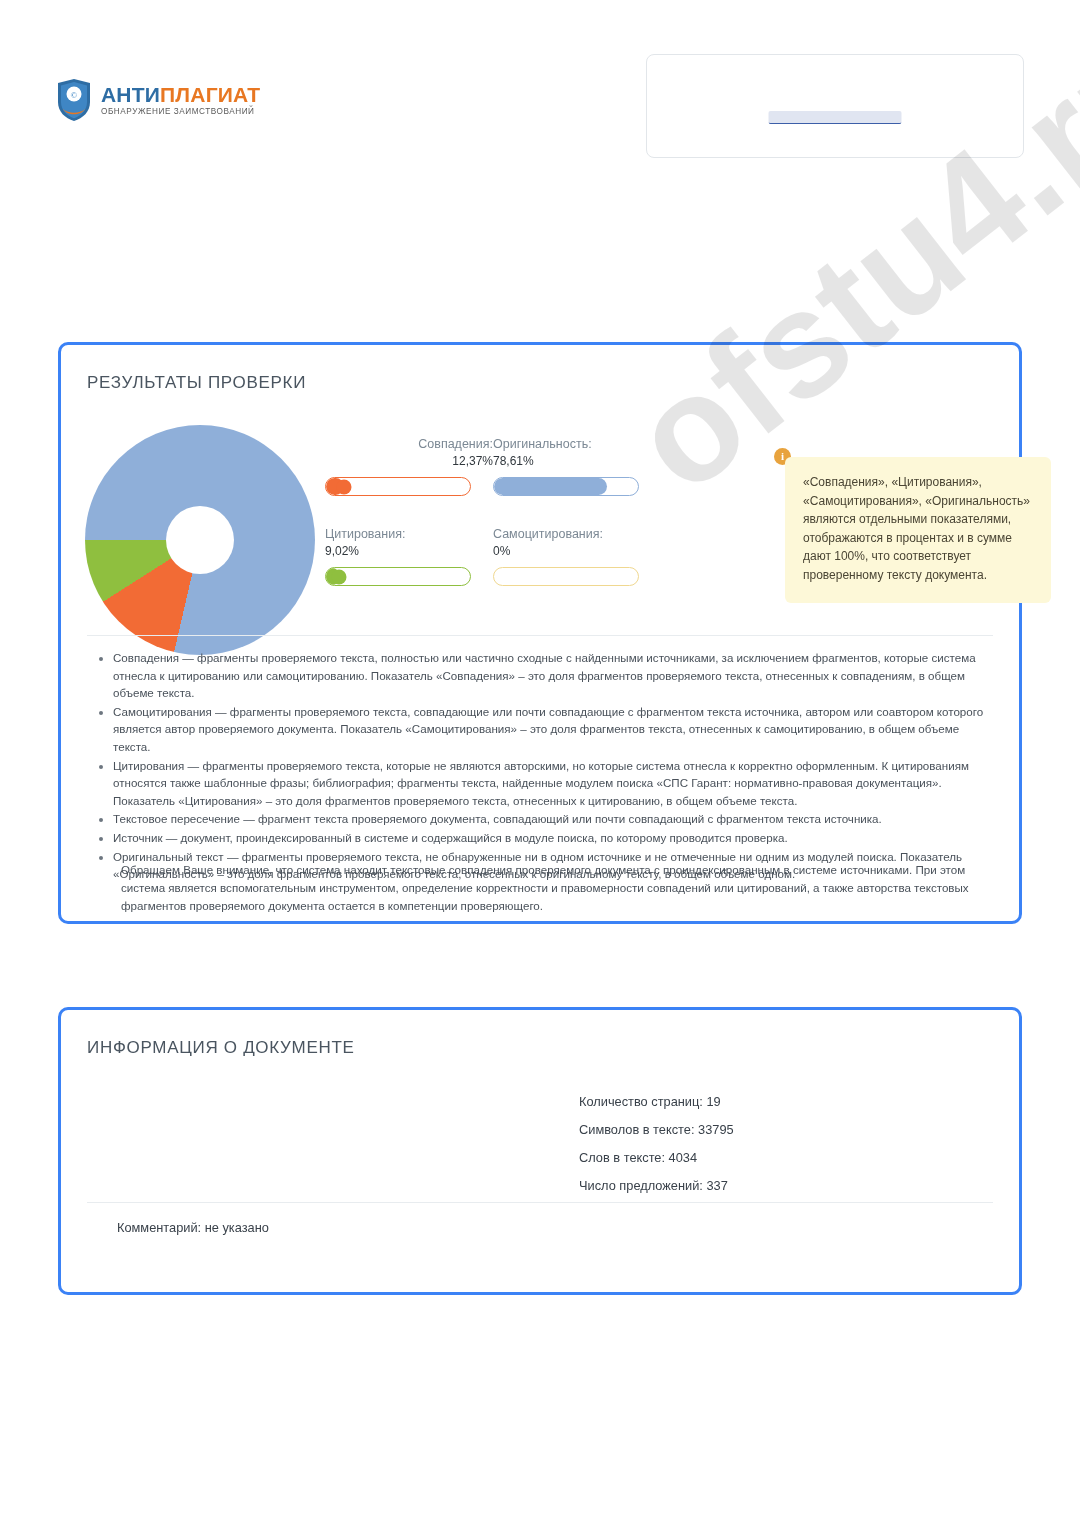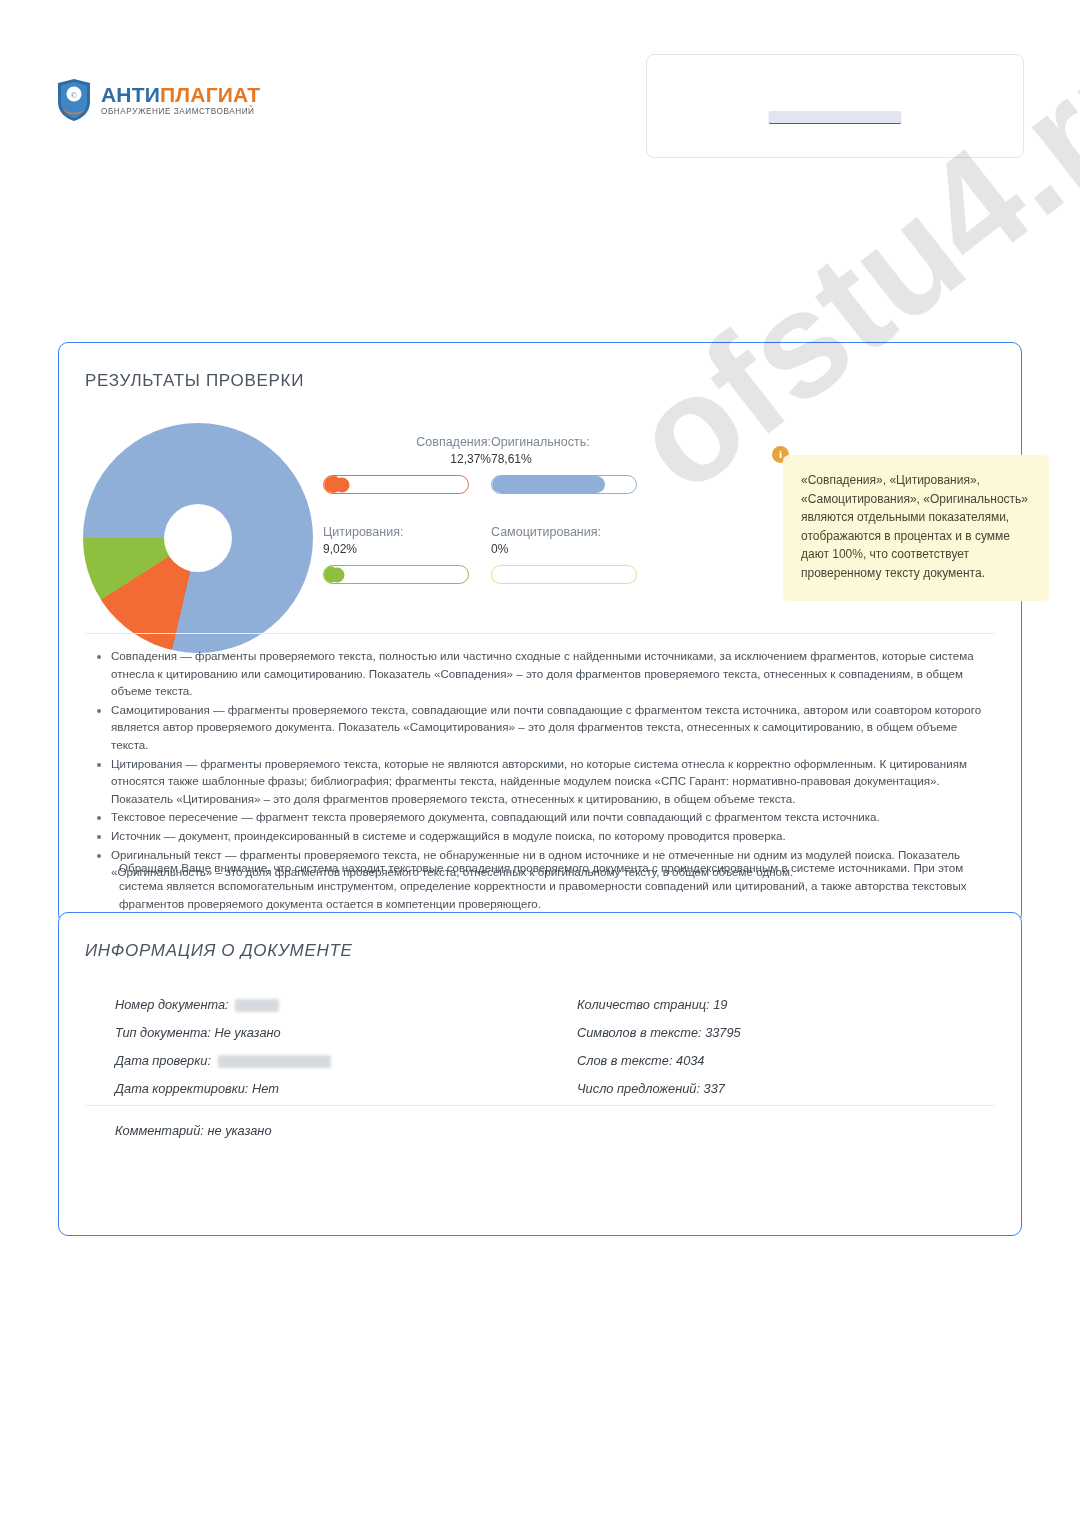--- a/index.html
+++ b/index.html
@@ -88,26 +88,26 @@
     font-size: 38px;
     color: #30373d;
     font-weight: normal;
     letter-spacing: .2px;
   }
   
   .card {
     position: absolute;
     left: 58px;
     width: 964px;
-    border: 1px solid #3b82f6;
+    border: 3px solid #3b82f6;
     border-radius: 10px;
     background: #fff;
   }
   #card-results { top: 342px; height: 582px; }
-  #card-docinfo { top: 912px; height: 324px; font-style: italic; }
+  #card-docinfo { top: 1007px; height: 288px; }
   .card-title {
     position: absolute;
     left: 26px; top: 28px;
     font-size: 17px;
     letter-spacing: .7px;
     color: #4a5560;
   }
   
   .donut-wrap {
     position: absolute;
@@ -354,38 +354,20 @@
         <li>Оригинальный текст — фрагменты проверяемого текста, не обнаруженные ни в одном источнике и не отмеченные ни одним из модулей поиска. Показатель «Оригинальность» – это доля фрагментов проверяемого текста, отнесенных к оригинальному тексту, в общем объеме одном.</li>
       </ul>
     </div>
 
     <div class="note">Обращаем Ваше внимание, что система находит текстовые совпадения проверяемого документа с проиндексированным в системе источниками. При этом система является вспомогательным инструментом, определение корректности и правомерности совпадений или цитирований, а также авторства текстовых фрагментов проверяемого документа остается в компетенции проверяющего.</div>
   </div>
 
   <div class="card" id="card-docinfo">
     <div class="card-title">ИНФОРМАЦИЯ О ДОКУМЕНТЕ</div>
 
-    <div class="info-col info-left">
-      <div class="info-row">
-        <span>Номер документа:</span>
-        <span class="redact r-num"></span>
-      </div>
-      <div class="info-row">
-        <span>Тип документа:</span>
-        <span>Не указано</span>
-      </div>
-      <div class="info-row">
-        <span>Дата проверки:</span>
-        <span class="redact r-date"></span>
-      </div>
-      <div class="info-row">
-        <span>Дата корректировки:</span>
-        <span>Нет</span>
-      </div>
-    </div>
 
     <div class="info-col info-right">
       <div class="info-row">
         <span>Количество страниц:</span>
         <span>19</span>
       </div>
       <div class="info-row">
         <span>Символов в тексте:</span>
         <span>33795</span>
       </div>

